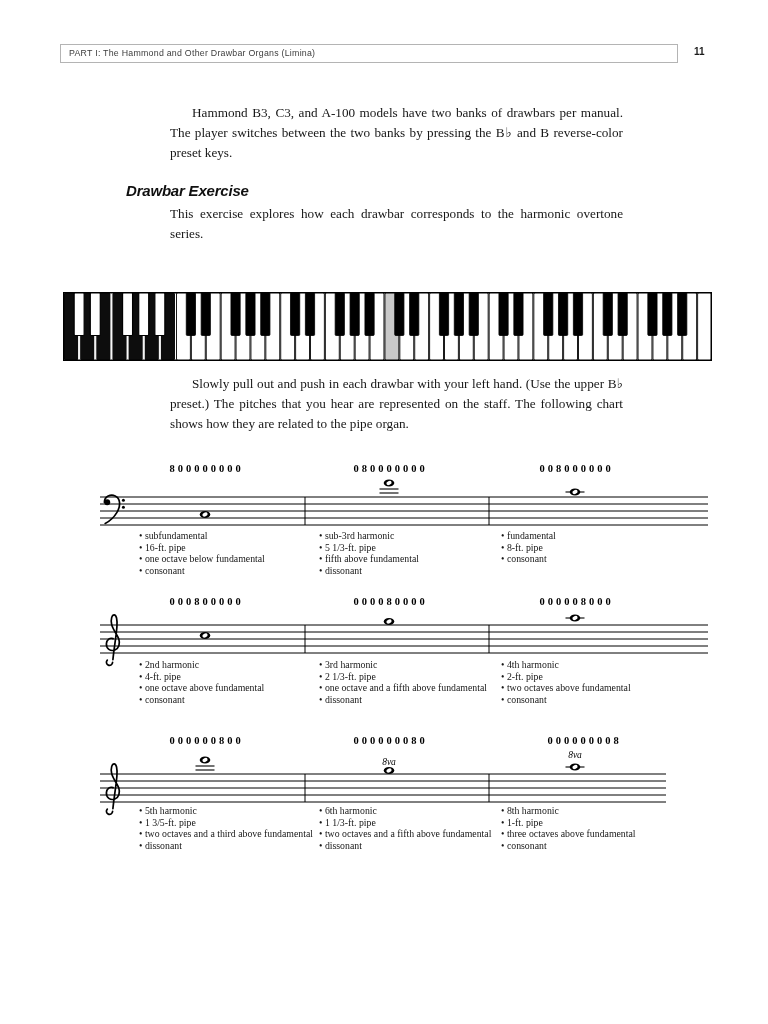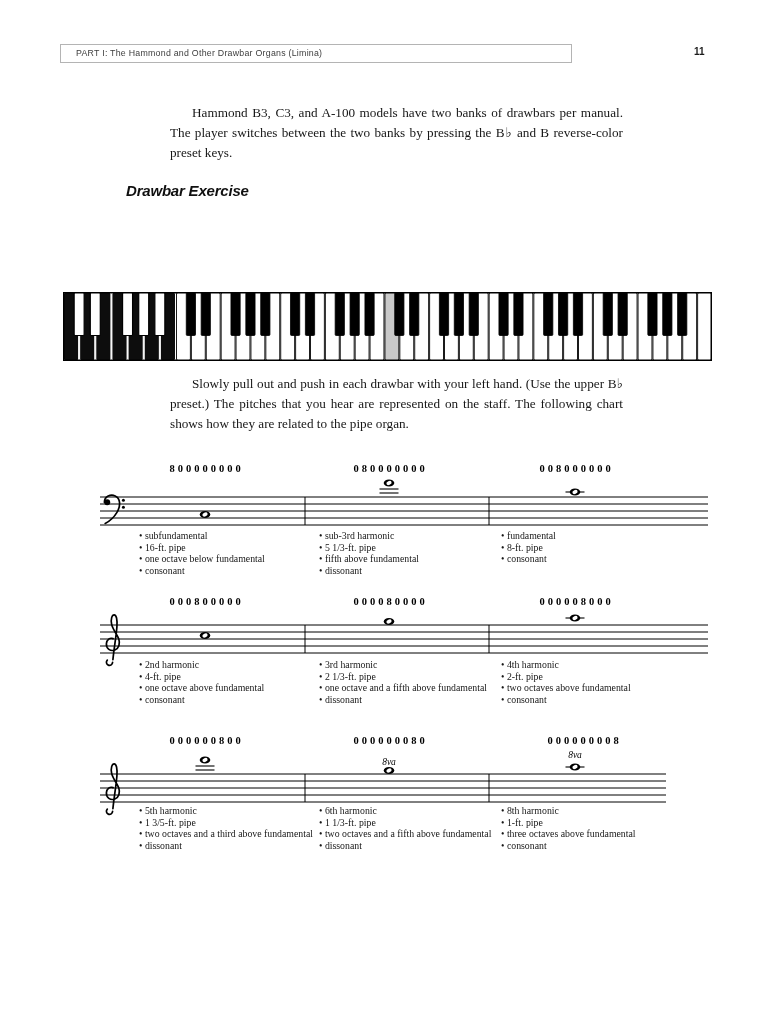--- a/index.html
+++ b/index.html
@@ -3,24 +3,24 @@
 <meta charset="utf-8">
 <style>
   html,body{margin:0;padding:0;}
   body{
     width:768px;height:1024px;background:#ffffff;position:relative;
     font-family:"Liberation Serif",serif;color:#1a1a1a;overflow:hidden;
   }
   .abs{position:absolute;}
   
   .header-box{
-    left:60px;top:44px;width:512px;height:19px;
+    left:60px;top:44px;width:618px;height:19px;
     border:1px solid #b4b4b4;box-sizing:border-box;
     font-family:"Liberation Sans",sans-serif;font-size:8.8px;line-height:17px;
-    color:#3d3d3d;padding-left:15px;letter-spacing:.25px;background:#fff;
+    color:#3d3d3d;padding-left:8px;letter-spacing:.25px;background:#fff;
   }
   .page-num{
     left:694px;top:46px;font-family:"Liberation Sans",sans-serif;
     font-size:10px;font-weight:bold;color:#1c1c1c;
   }
   
   .bodytext{
     width:453px;left:170px;font-size:13.2px;line-height:20px;
     text-align:justify;color:#161616;
   }
@@ -57,20 +57,21 @@
 </div>
 <div class="abs page-num">11</div>
 
 <div class="abs bodytext" style="top:103px;">
   <p class="indent">Hammond B3, C3, and A-100 models have two banks of drawbars per manual. The player switches between the two banks by pressing the B♭ and B reverse-color preset keys.</p>
 </div>
 
 <div class="abs section-heading">Drawbar Exercise</div>
 
 <div class="abs bodytext" style="top:204px;">
+  <p>This exercise explores how each drawbar corresponds to the harmonic overtone series.</p>
 </div>
 
 <div class="abs" id="keyboard"><svg width="649" height="69" viewBox="0 0 649 69">
       <rect x="0.5" y="0.5" width="15.142857142857142" height="68" rx="1.5" fill="#0d0d0d" stroke="#ffffff" stroke-width="1"></rect>
       <rect x="16.642857142857142" y="0.5" width="15.142857142857142" height="68" rx="1.5" fill="#0d0d0d" stroke="#ffffff" stroke-width="1"></rect>
       <rect x="32.785714285714285" y="0.5" width="15.142857142857142" height="68" rx="1.5" fill="#0d0d0d" stroke="#ffffff" stroke-width="1"></rect>
       <rect x="48.92857142857143" y="0.5" width="15.142857142857142" height="68" rx="1.5" fill="#0d0d0d" stroke="#ffffff" stroke-width="1"></rect>
       <rect x="65.07142857142857" y="0.5" width="15.142857142857142" height="68" rx="1.5" fill="#0d0d0d" stroke="#ffffff" stroke-width="1"></rect>
       <rect x="81.21428571428571" y="0.5" width="15.142857142857142" height="68" rx="1.5" fill="#0d0d0d" stroke="#ffffff" stroke-width="1"></rect>
       <rect x="97.35714285714286" y="0.5" width="15.142857142857142" height="68" rx="1.5" fill="#0d0d0d" stroke="#ffffff" stroke-width="1"></rect>

